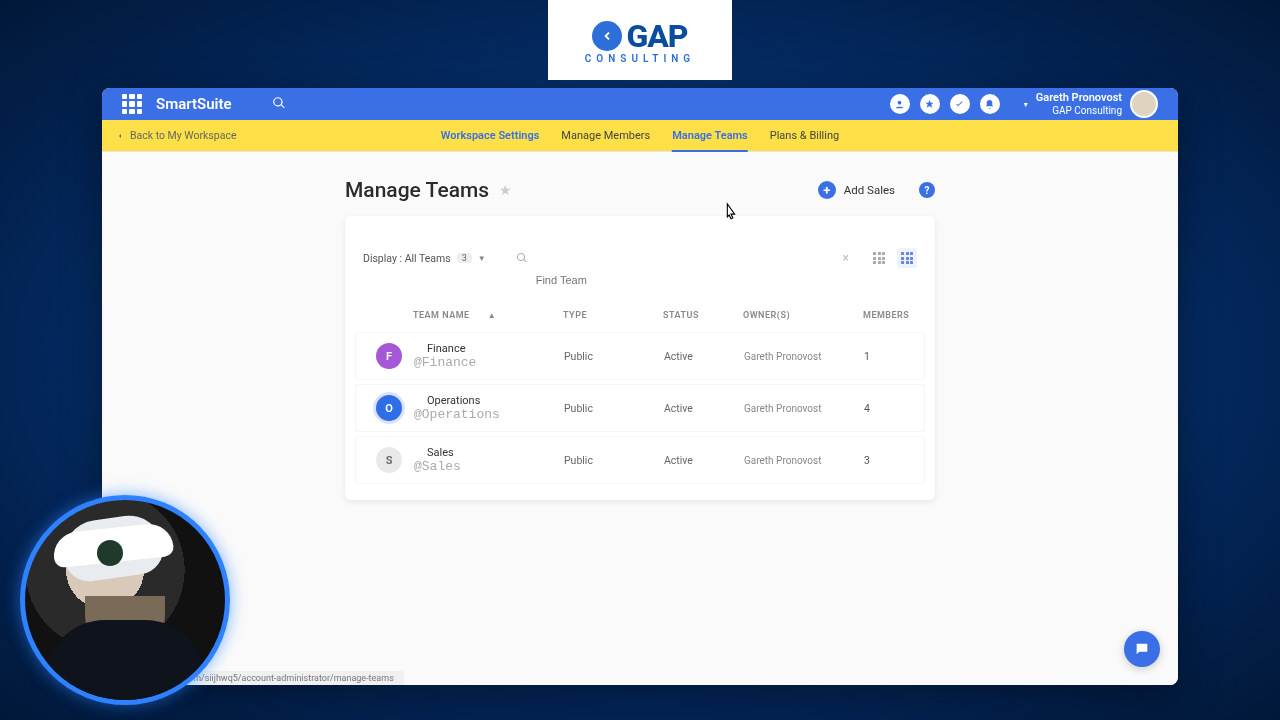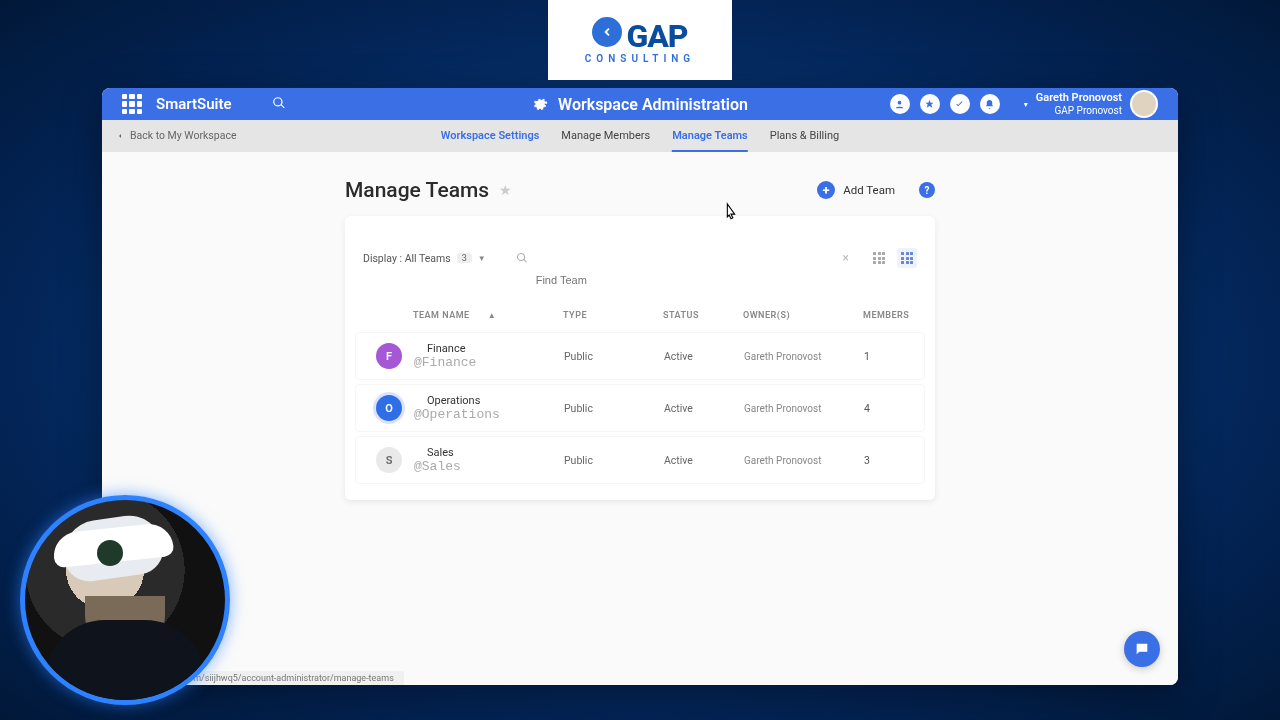--- a/index.html
+++ b/index.html
@@ -20,21 +20,21 @@
     height: 80px;
     background: #fff;
     display: flex;
     flex-direction: column;
     align-items: center;
     justify-content: center;
     z-index: 5;
   }
   .logo-main {
     display: flex;
-    align-items: flex-start;
+    align-items: center;
     gap: 4px;
   }
   .logo-arrow {
     width: 30px; height: 30px;
     border-radius: 50%;
     background: #2e6ed9;
     display:flex; align-items:center; justify-content:center;
   }
   .logo-arrow svg { fill:#fff; width:16px; height:16px; }
   .logo-text { font-size: 32px; font-weight: 800; color:#0a4d9e; letter-spacing:-1px; }
@@ -65,21 +65,21 @@
   .header-center { position:absolute; left:50%; transform:translateX(-50%); display:flex; align-items:center; gap:10px; font-weight:600; font-size:16px; }
   .header-right { margin-left:auto; display:flex; align-items:center; gap:10px; }
   .hdr-dot { width:20px; height:20px; border-radius:50%; background:#fff; display:flex; align-items:center; justify-content:center; cursor:pointer; }
   .hdr-dot svg { width:11px; height:11px; fill:#3a6fe6; }
   .user-block { display:flex; align-items:center; gap:8px; margin-left:14px; }
   .user-text { text-align:right; font-size:10px; line-height:1.1; }
   .user-text .u-name{ font-size:11px; font-weight:600; }
   .avatar-sm { width:28px; height:28px; border-radius:50%; background:#e0d4c0; border:2px solid #fff; }
 
   .tabs-bar {
-    height:32px; background:#e5e5e5; border-bottom:1px solid #e5e5e5;
+    height:32px; background:#fde047; border-bottom:1px solid #e5e5e5;
     display:flex; align-items:center; position:relative;
   }
   .back-link { display:flex; align-items:center; gap:6px; font-size:10.5px; color:#666; margin-left:14px; cursor:pointer;}
   .back-link svg{width:8px; height:8px; fill:#666;}
   .nav-tabs { position:absolute; left:50%; transform:translateX(-50%); display:flex; gap:22px; height:100%; align-items:flex-start;}
   .nav-tab { font-size:11px; color:#444; cursor:pointer; height:100%; display:flex; align-items:center; position:relative; }
   .nav-tab.active { color:#3a6fe6; font-weight:600; }
   .nav-tab.active::after { content:''; position:absolute; bottom:-1px; left:0; right:0; height:2px; background:#3a6fe6;}
 
   .content { flex:1; background:#fafafa; position:relative; }
@@ -168,26 +168,20 @@
         <span></span>
         <span></span>
         <span></span>
     </div>
     <div class="brand">SmartSuite</div>
     <div class="search-ico">
       <svg width="14" height="14" viewBox="0 0 24 24" fill="#fff">
           <path d="M10 2a8 8 0 105.3 14l5 5 1.4-1.4-5-5A8 8 0 0010 2zm0 2a6 6 0 110 12 6 6 0 010-12z"></path>
         </svg>
     </div>
-    <div class="header-center">
-      <svg width="16" height="16" viewBox="0 0 24 24" fill="#fff">
-          <path d="M12 8a4 4 0 100 8 4 4 0 000-8zm9 4l2-1-1-3-2 .5a9 9 0 00-1.5-1.5l.5-2-3-1-1 2a9 9 0 00-2 0l-1-2-3 1 .5 2A9 9 0 006 7.5L4 7l-1 3 2 1a9 9 0 000 2l-2 1 1 3 2-.5A9 9 0 007.5 18l-.5 2 3 1 1-2a9 9 0 002 0l1 2 3-1-.5-2a9 9 0 001.5-1.5l2 .5 1-3-2-1a9 9 0 000-2z"></path>
-        </svg>
-      <span>Workspace Administration</span>
-    </div>
     <div class="header-right">
       <div class="hdr-dot">
           <svg viewBox="0 0 24 24">
             <circle cx="12" cy="8" r="4"></circle>
             <path d="M4 20c0-4 16-4 16 0z"></path>
           </svg>
         </div>
       <div class="hdr-dot">
           <svg viewBox="0 0 24 24">
             <path d="M12 2l2.5 6H21l-5 4 2 7-6-4-6 4 2-7-5-4h6.5z"></path>
@@ -200,21 +194,21 @@
         </div>
       <div class="hdr-dot">
           <svg viewBox="0 0 24 24">
             <path d="M12 2a6 6 0 00-6 6v5l-2 3h16l-2-3V8a6 6 0 00-6-6zm0 20a2 2 0 002-2h-4a2 2 0 002 2z"></path>
           </svg>
         </div>
       <div class="user-block">
         <span style="color:#fff;font-size:8px;">▾</span>
         <div class="user-text">
           <div class="u-name">Gareth Pronovost</div>
-          <div>GAP Pronovost</div>
+          <div>GAP Consulting</div>
         </div>
         <div class="avatar-sm"></div>
       </div>
     </div>
   </div>
 
   <div class="tabs-bar">
     <div class="back-link">
       <svg viewBox="0 0 24 24">
           <path d="M15 6l-6 6 6 6z"></path>
@@ -229,21 +223,21 @@
     </div>
   </div>
 
   <div class="content">
     <div class="panel">
       <div class="panel-head">
         <div class="title">Manage Teams</div>
         <div class="star">★</div>
         <div class="add-team">
           <div class="plus-circ">+</div>
-          <span>Add Team</span>
+          <span>Add Sales</span>
         </div>
         <div class="help-dot">?</div>
       </div>
 
       <div class="card">
         <div class="toolbar">
           <div class="display-chip">
             <span>Display : All Teams</span>
             <span class="chip-count">3</span>
             <span class="chev">▼</span>

